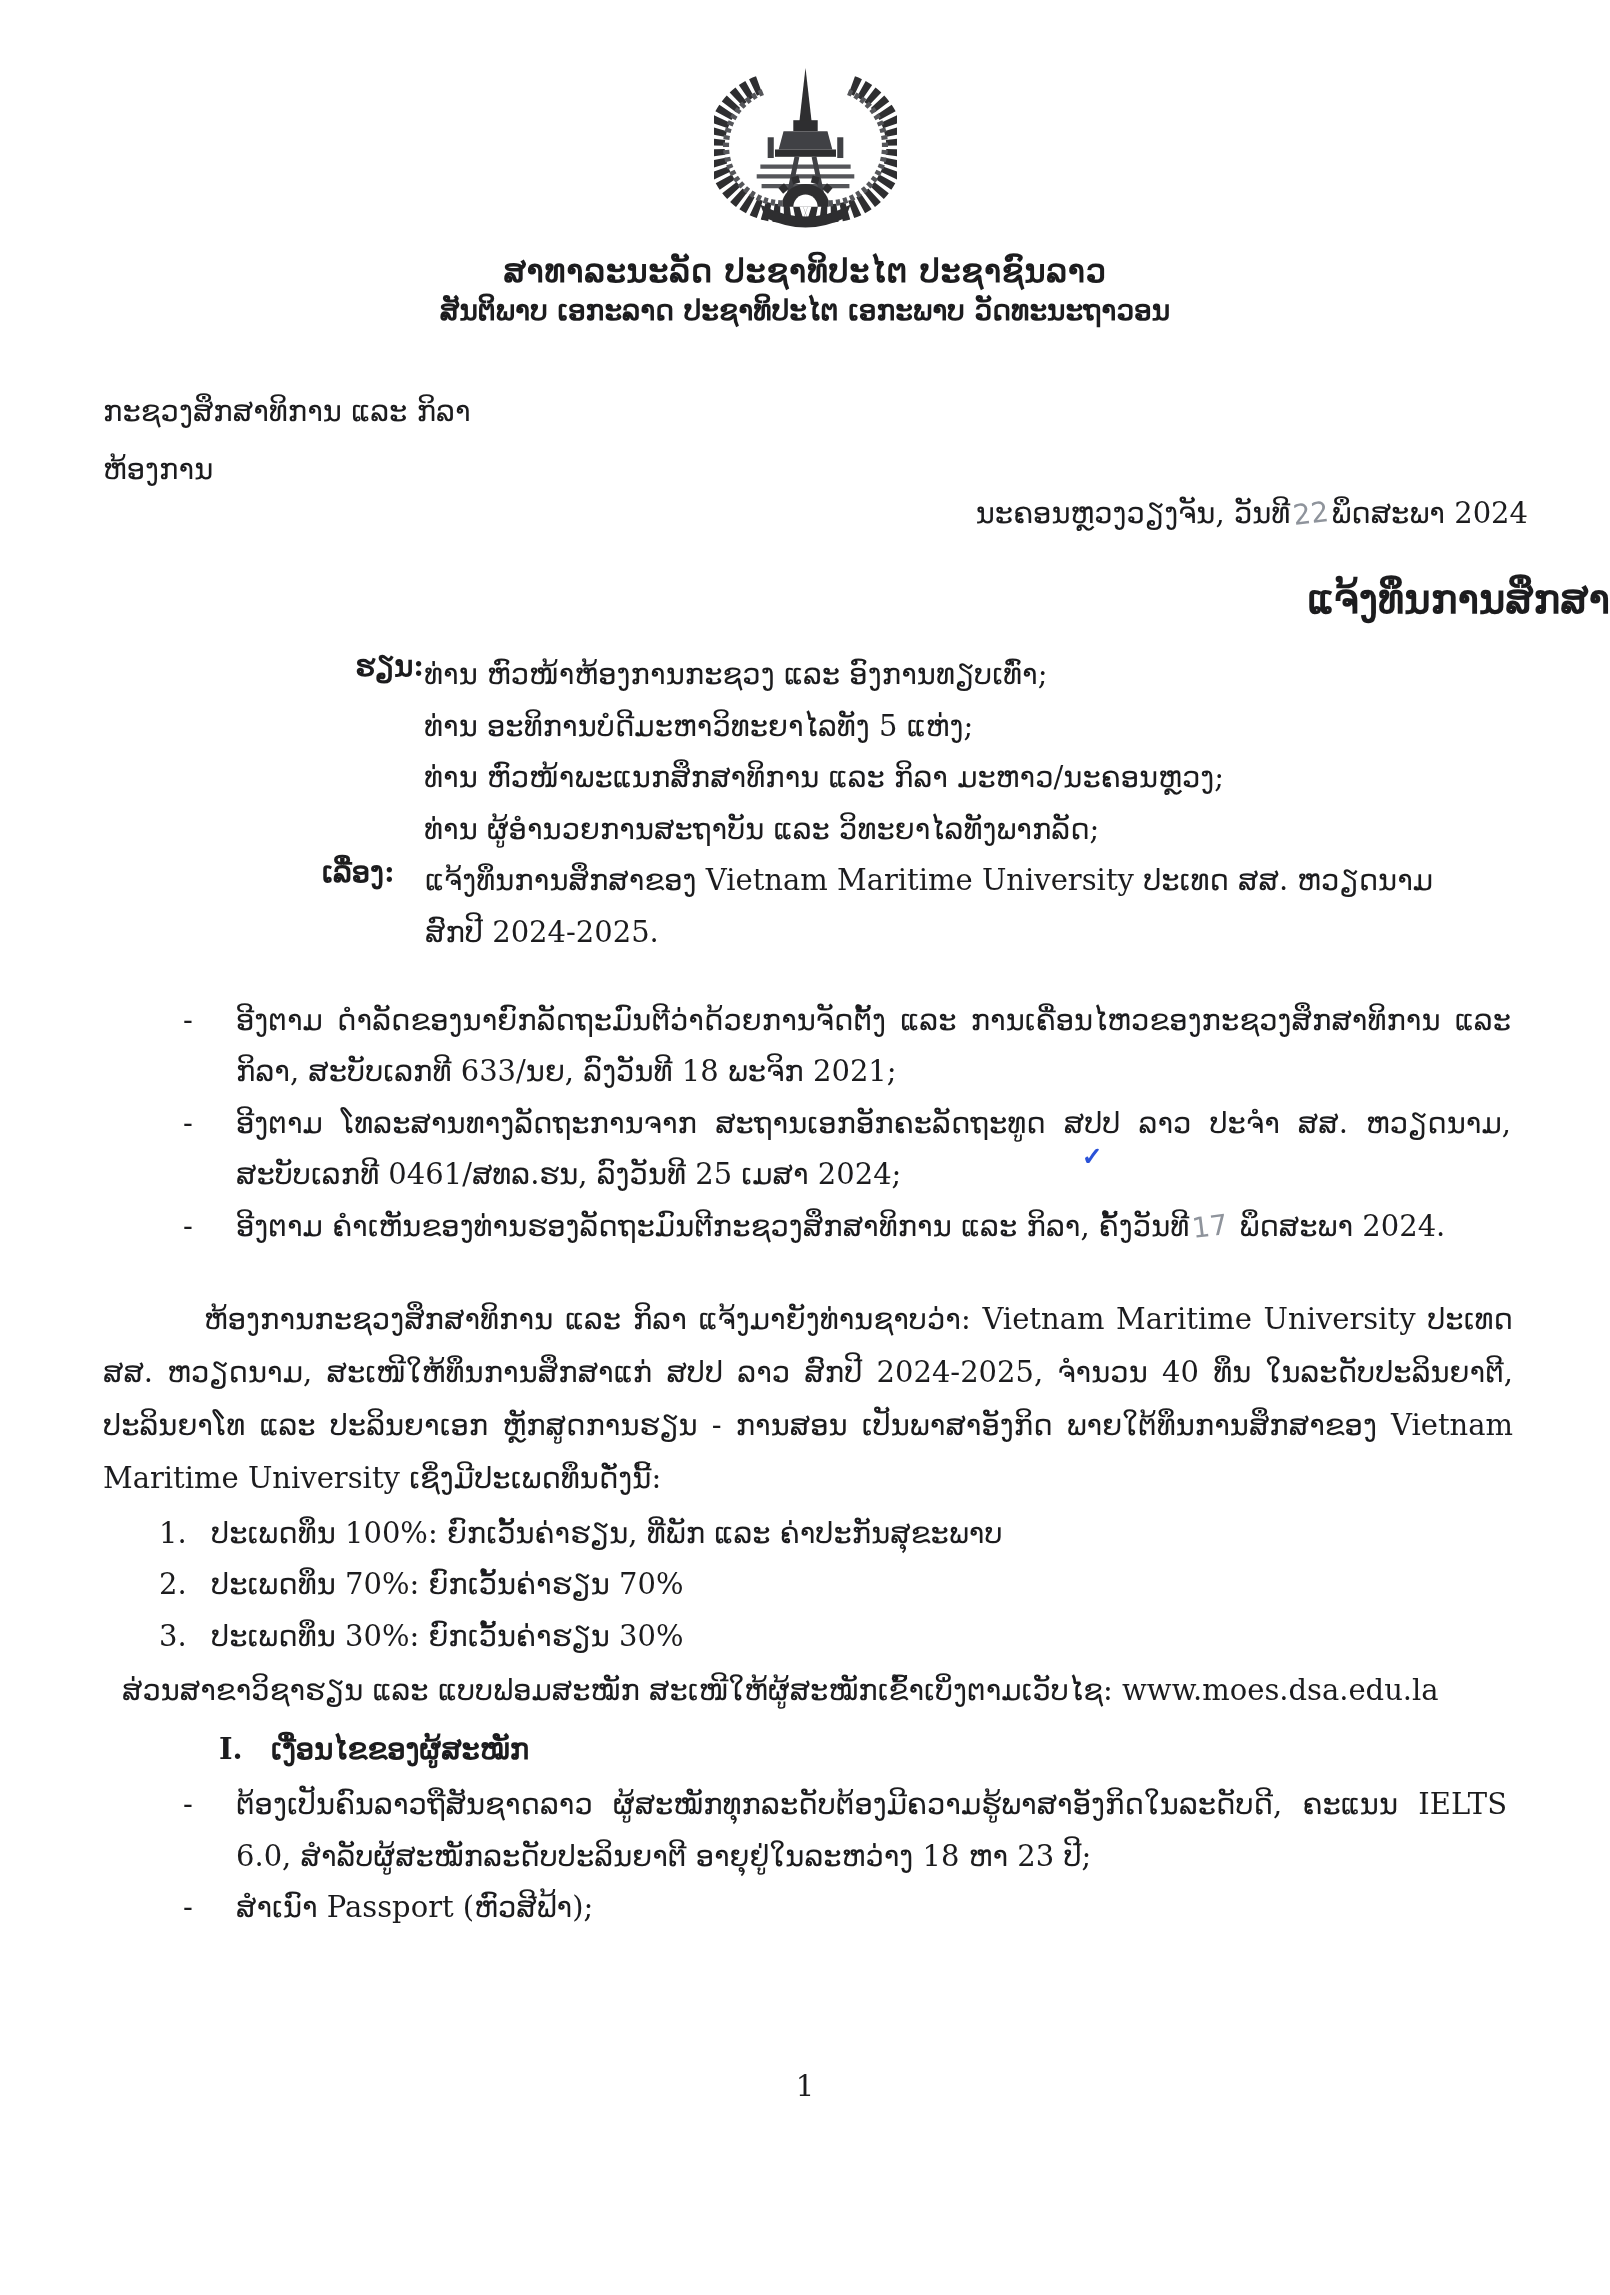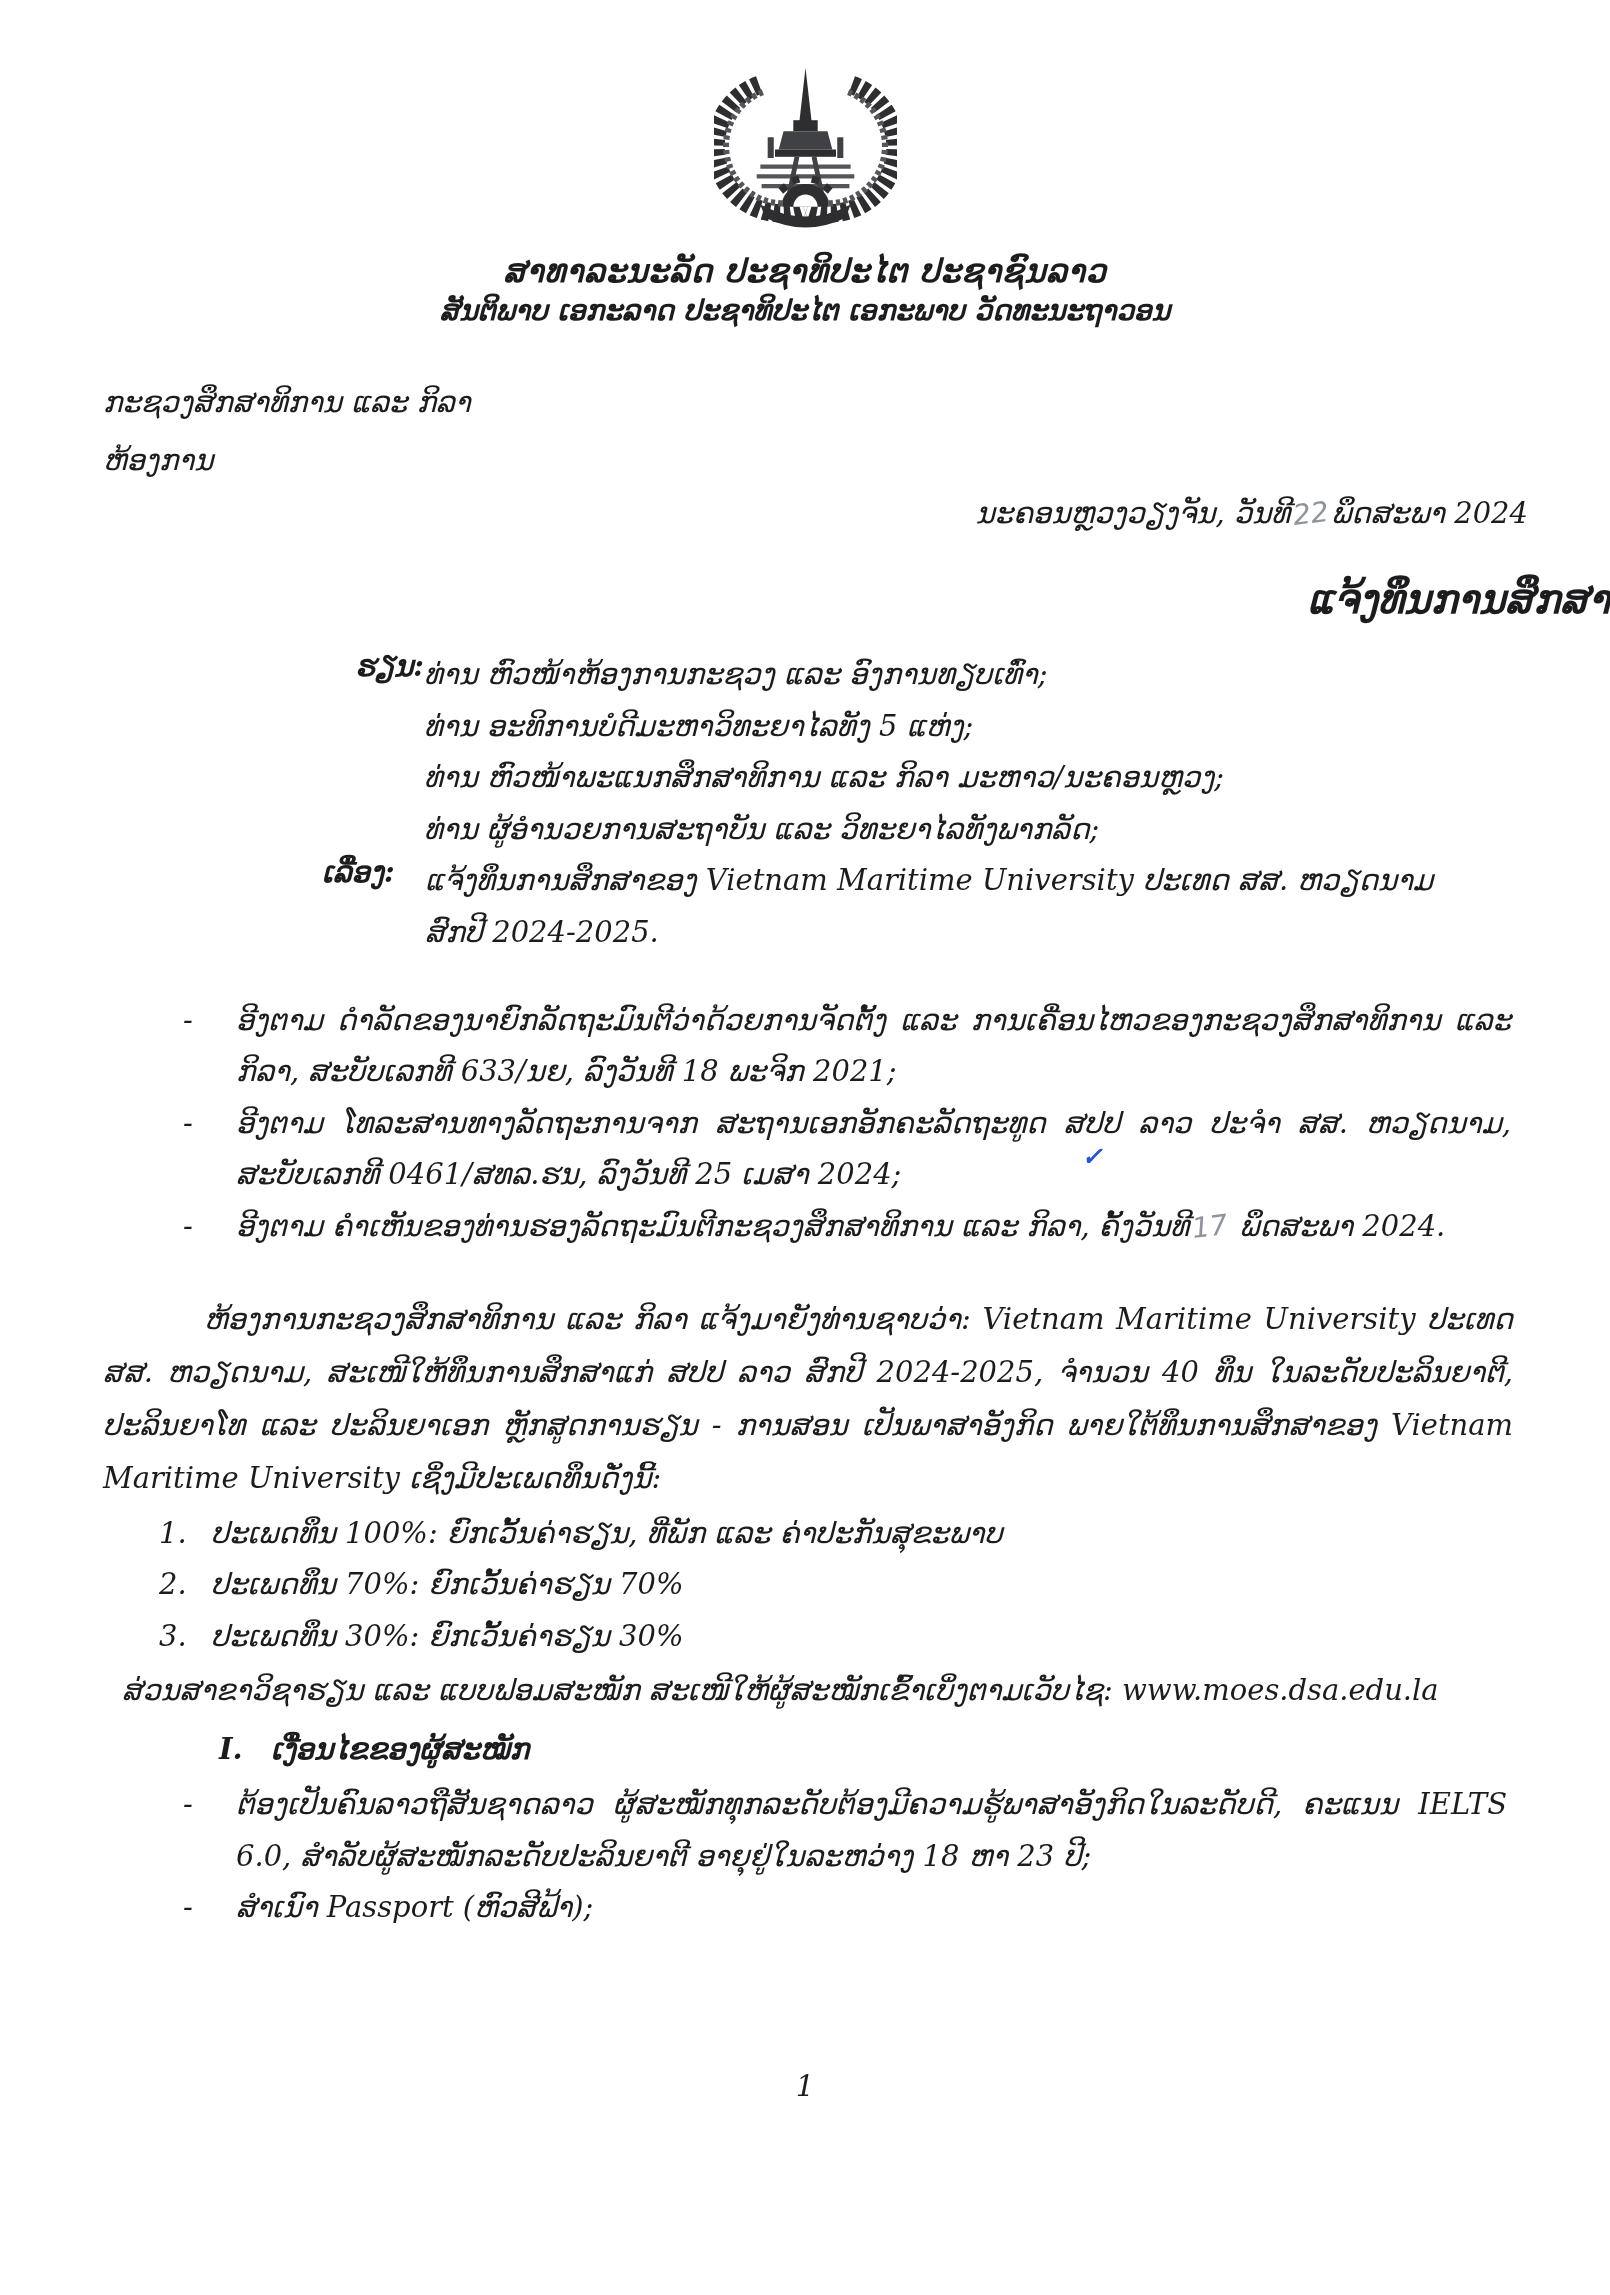--- a/index.html
+++ b/index.html
@@ -6,35 +6,34 @@
   html, body { margin: 0; padding: 0; background: #ffffff; }
   .page {
     position: relative;
     width: 1610px;
     height: 2295px;
     background: #ffffff;
     color: #1c1c1e;
     font-family: "DejaVu Serif", "Liberation Serif", serif;
     font-size: 29px;
     overflow: hidden;
-    font-style: italic;
   }
   .center { text-align: center; }
 
   
   .emblem-wrap { padding-top: 47px; text-align: center; }
   .emblem-wrap svg { width: 183px; height: 183px; }
 
   
   .motto1 { margin-top: 15px; font-size: 32px; font-weight: bold; letter-spacing: 0.7px; }
   .motto2 { margin-top: 4.1px;  font-size: 28px; font-weight: bold; }
 
   
   .meta { position: relative; height: 226px; margin-top: 13.7px; }
-  .meta-left { position: absolute; left: 103px; top: 47px; line-height: 1.0; }
+  .meta-left { position: absolute; left: 103px; top: 56px; line-height: 1.0; }
   .meta-left .office { margin-top: 29px; }
   .meta-right { position: absolute; left: 1089px; top: 0; width: 445px; }
   .stamp {
     margin-left: 115px;
     color: #f2414e;
     font-family: "DejaVu Sans Mono", "Liberation Mono", monospace;
     font-weight: bold;
     font-size: 42px;
     letter-spacing: 11px;
     white-space: nowrap;

